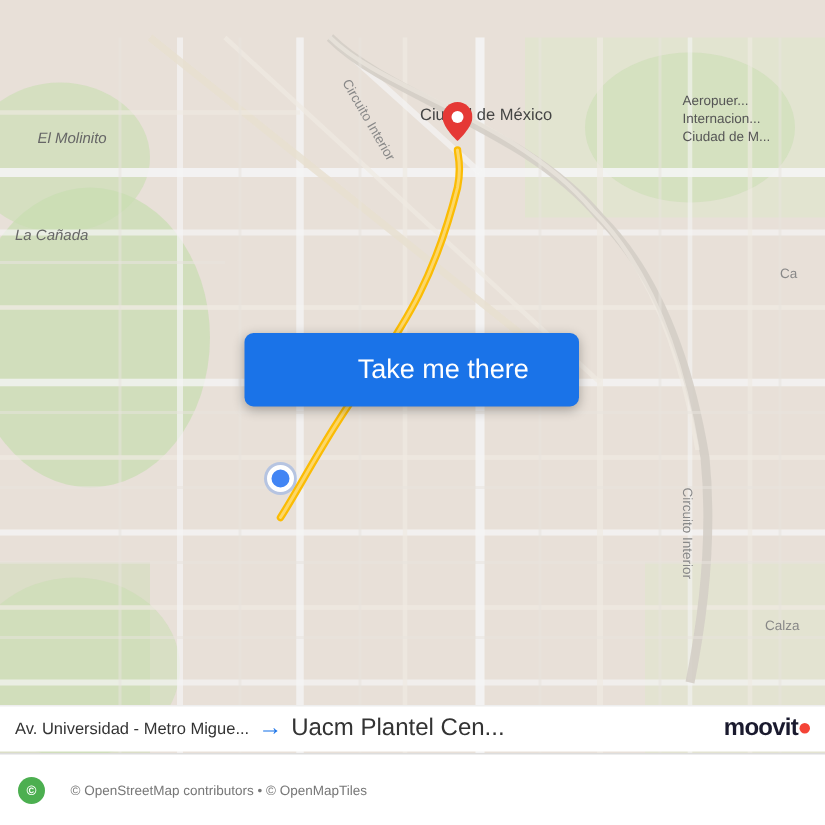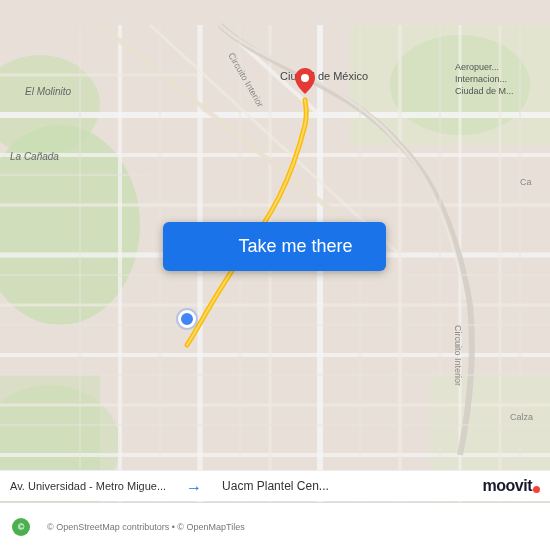--- a/index.html
+++ b/index.html
@@ -202,24 +202,24 @@
 
   <button class="take-me-there-btn">Take me there</button>
 
   <div class="bottom-bar">
     <div class="bottom-bar-left">
       <div class="osm-logo">©</div>
       <span style="font-size:9px; color:#777;margin-left:13px;">© OpenStreetMap contributors • © OpenMapTiles</span>
     </div>
   </div>
 
-  <div style="position:absolute; bottom:49px; left:0; width:100%; background:white; border-top:1px solid #eee; display:flex; align-items:center; padding:6px 10px; gap:20px; z-index:20;">
+  <div style="position:absolute; bottom:49px; left:0; width:100%; background:white; border-top:1px solid #eee; display:flex; align-items:center; padding:6px 10px; gap:6px; z-index:20;">
     <span style="font-size:11px; color:#333; max-width:185px; overflow:hidden; text-overflow:ellipsis; white-space:nowrap;">Av. Universidad - Metro Migue...</span>
     <span style="color:#1a73e8; font-size:16px; flex-shrink:0;">→</span>
-    <span style="font-size:12px; color:#333; max-width:160px; overflow:hidden; text-overflow:ellipsis; white-space:nowrap;">Uacm Plantel Cen...</span>
-
-    <div style="margin-left:auto; display:flex; align-items:flex-end; gap:1px; flex-shrink:0;">
+    <span style="font-size:16px; color:#333; max-width:160px; overflow:hidden; text-overflow:ellipsis; white-space:nowrap;">Uacm Plantel Cen...</span>
+
+    <div style="margin-left:auto; display:flex; align-items:center; gap:1px; flex-shrink:0;">
       <span style="font-size:16px; font-weight:bold; color:#1a1a2e; letter-spacing:-0.5px;">moovit</span>
       <span style="display:inline-block; width:7px; height:7px; border-radius:50%; background:#f44336; margin-bottom:2px;"></span>
     </div>
   </div>
 
 </div>
 
 </body></html>

